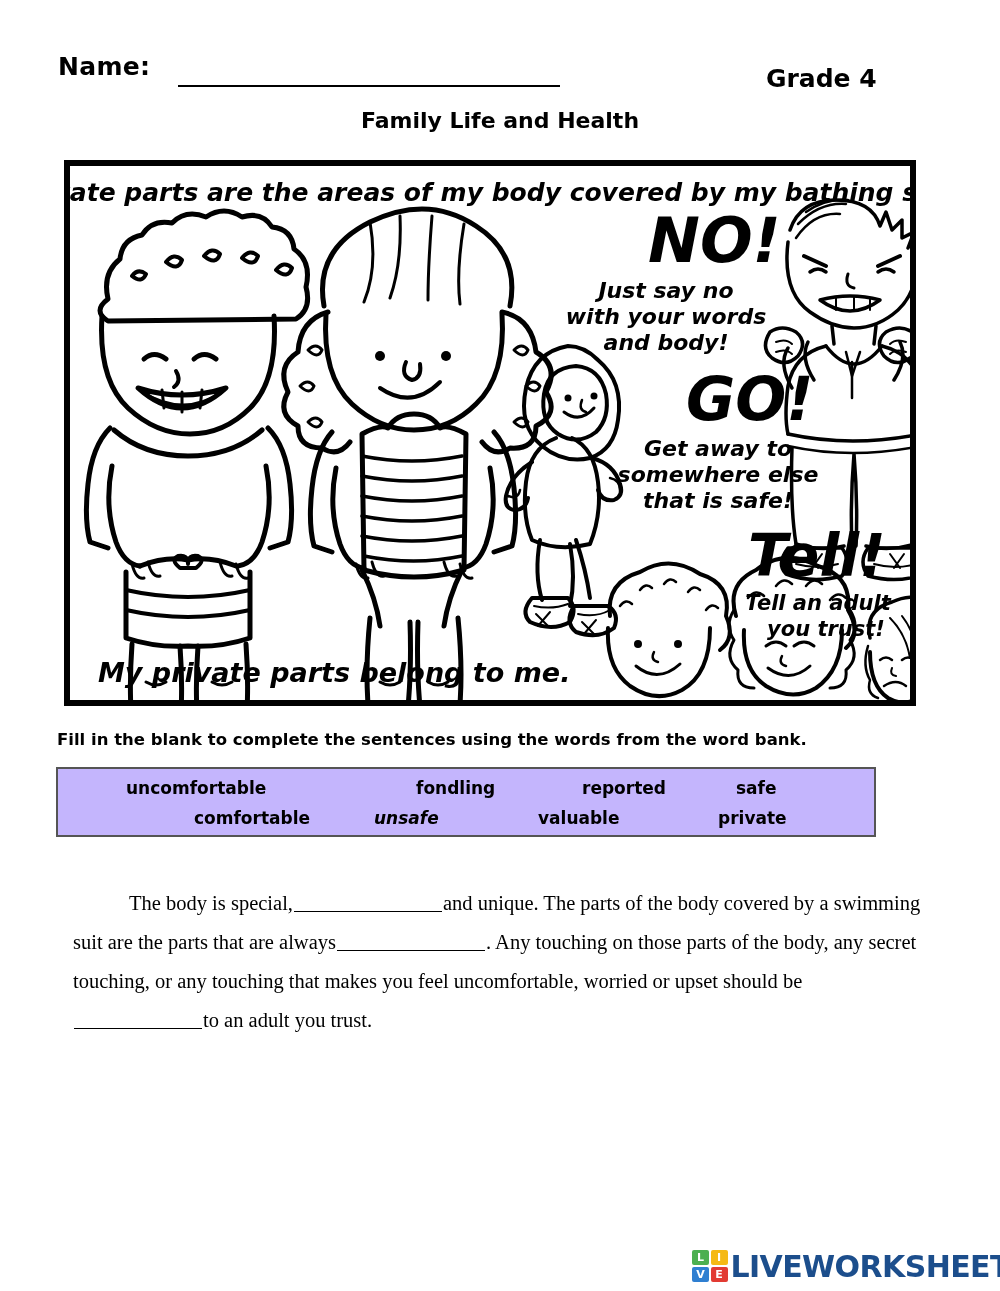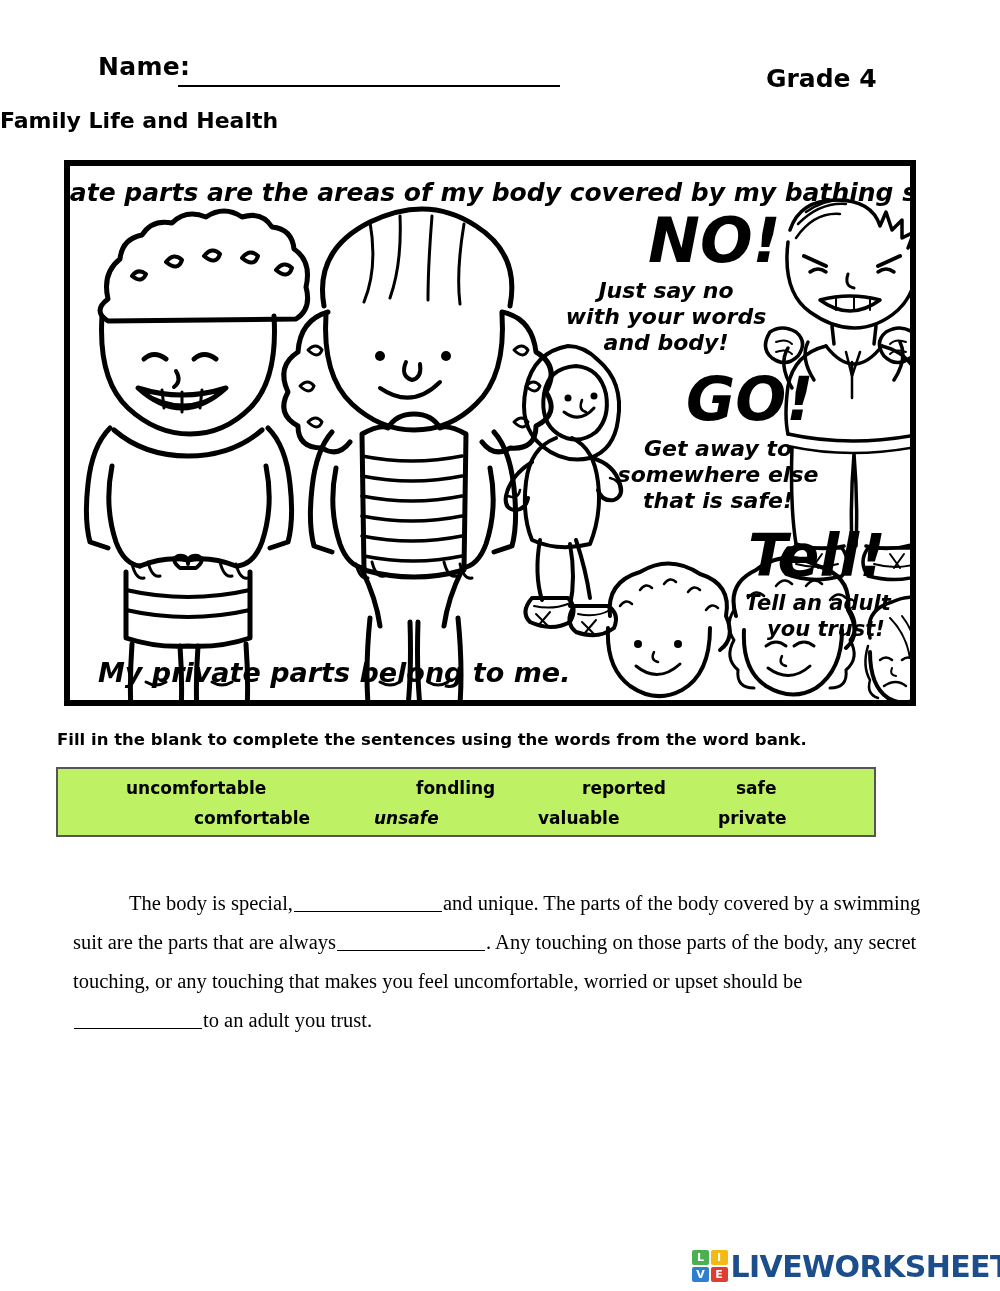--- a/index.html
+++ b/index.html
@@ -23,40 +23,39 @@
     width: 1000px;
     height: 44px;
   }
   .name-label {
     position: absolute;
     left: 58px; top: 0px;
     font-family: "DejaVu Sans", sans-serif;
     font-weight: bold;
     font-size: 25px;
     letter-spacing: 0.3px;
-    margin-left: 40px;
   }
   .name-line {
     position: absolute;
     left: 178px; top: 33px;
     width: 382px;
     border-bottom: 2px solid #000;
   }
   .grade-label {
     position: absolute;
     left: 766px; top: 12px;
     font-family: "DejaVu Sans", sans-serif;
     font-weight: bold;
     font-size: 25px;
   }
   .worksheet-title {
     position: absolute;
     left: 0; top: 108px;
     width: 1000px;
-    text-align: left;
+    text-align: center;
     font-family: "DejaVu Sans", sans-serif;
     font-weight: bold;
     font-size: 22px;
   }
 
   
   .illustration {
     position: absolute;
     left: 64px; top: 160px;
     width: 852px;
@@ -88,21 +87,21 @@
   }
 
   
   .word-bank {
     position: absolute;
     left: 56px; top: 767px;
     width: 820px;
     height: 70px;
     border: 2px solid #555;
     box-sizing: border-box;
-    background: #bef264;
+    background: #c4b5fd;
   }
   .wb-row {
     position: absolute;
     left: 0;
     width: 820px;
     height: 30px;
     font-family: "DejaVu Sans", sans-serif;
     font-weight: bold;
     font-size: 17px;
     color: #000;

